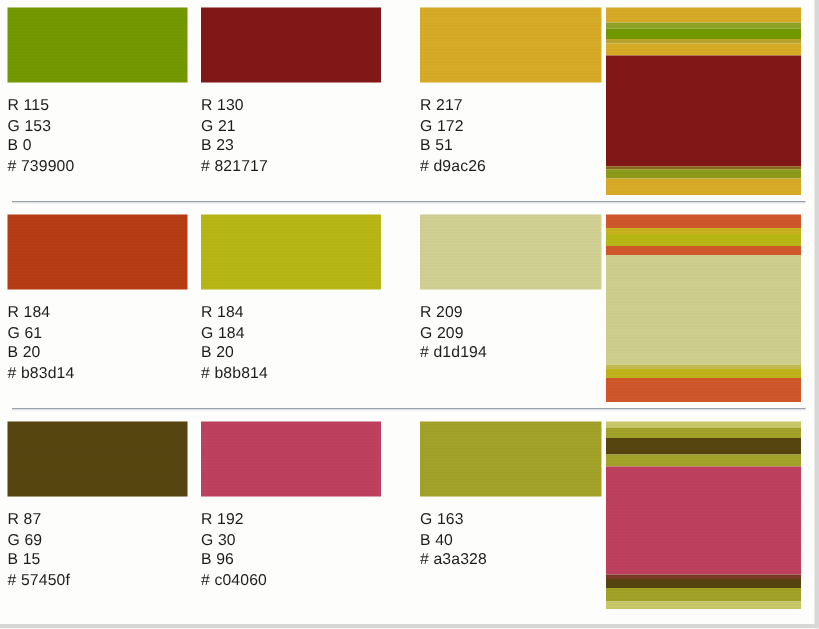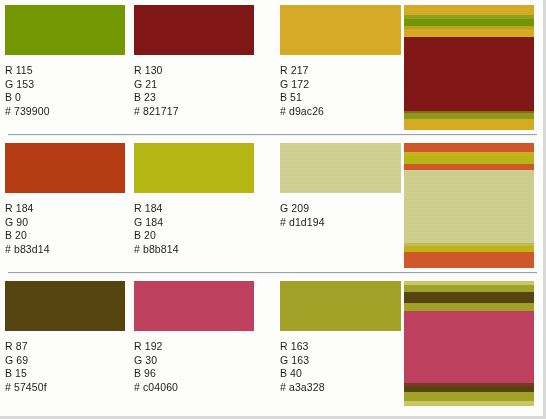--- a/index.html
+++ b/index.html
@@ -135,21 +135,21 @@
   </div>
 
   <div class="row r2">
     <div class="cell c1">
       <div class="chipwrap">
         <span class="chip" style="background: rgb(184, 61, 20);"></span>
         <span class="grain"></span>
       </div>
       <div class="info">
         <div>R 184</div>
-        <div>G 90</div>
+        <div>G 61</div>
         <div>B 20</div>
         <div class="hexline"># b83d14</div>
       </div>
     </div>
     <div class="cell c2">
       <div class="chipwrap">
         <span class="chip" style="background: rgb(184, 184, 20);"></span>
         <span class="grain"></span>
       </div>
       <div class="info">
@@ -158,20 +158,21 @@
         <div>B 20</div>
         <div class="hexline"># b8b814</div>
       </div>
     </div>
     <div class="cell c3">
       <div class="chipwrap">
         <span class="chip" style="background: rgb(209, 209, 148);"></span>
         <span class="grain"></span>
       </div>
       <div class="info">
+        <div>R 209</div>
         <div>G 209</div>
         <div class="hexline"># d1d194</div>
       </div>
     </div>
     <div class="composite">
       <div class="compwrap">
           <span class="band" style="background: rgb(209, 88, 42); height: 7.2%; display: block;"></span>
           <span class="band" style="background: rgb(201, 179, 30); height: 3.2%; display: block;"></span>
           <span class="band" style="background: rgb(184, 184, 20); height: 6.4%; display: block;"></span>
           <span class="band" style="background: rgb(209, 88, 42); height: 4.8%; display: block;"></span>
@@ -209,21 +210,20 @@
         <div>B 96</div>
         <div class="hexline"># c04060</div>
       </div>
     </div>
     <div class="cell c3">
       <div class="chipwrap">
         <span class="chip" style="background: rgb(163, 163, 40);"></span>
         <span class="grain"></span>
       </div>
       <div class="info">
-        <div>R 163</div>
         <div>G 163</div>
         <div>B 40</div>
         <div class="hexline"># a3a328</div>
       </div>
     </div>
     <div class="composite">
       <div class="compwrap">
           <span class="band" style="background: rgb(201, 201, 106); height: 3.2%; display: block;"></span>
           <span class="band" style="background: rgb(163, 163, 40); height: 5.6%; display: block;"></span>
           <span class="band" style="background: rgb(87, 69, 15); height: 8.8%; display: block;"></span>

